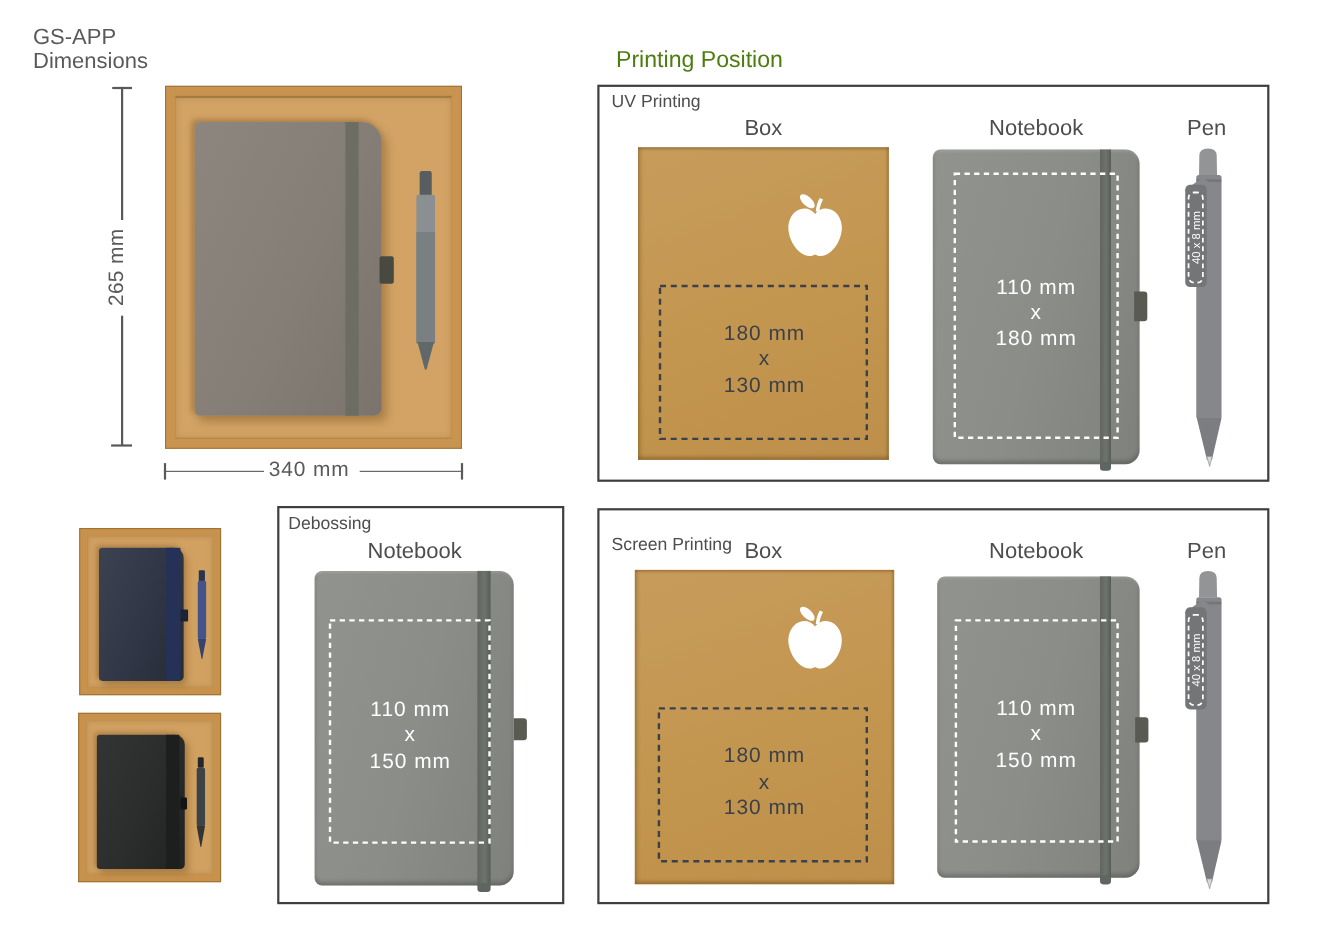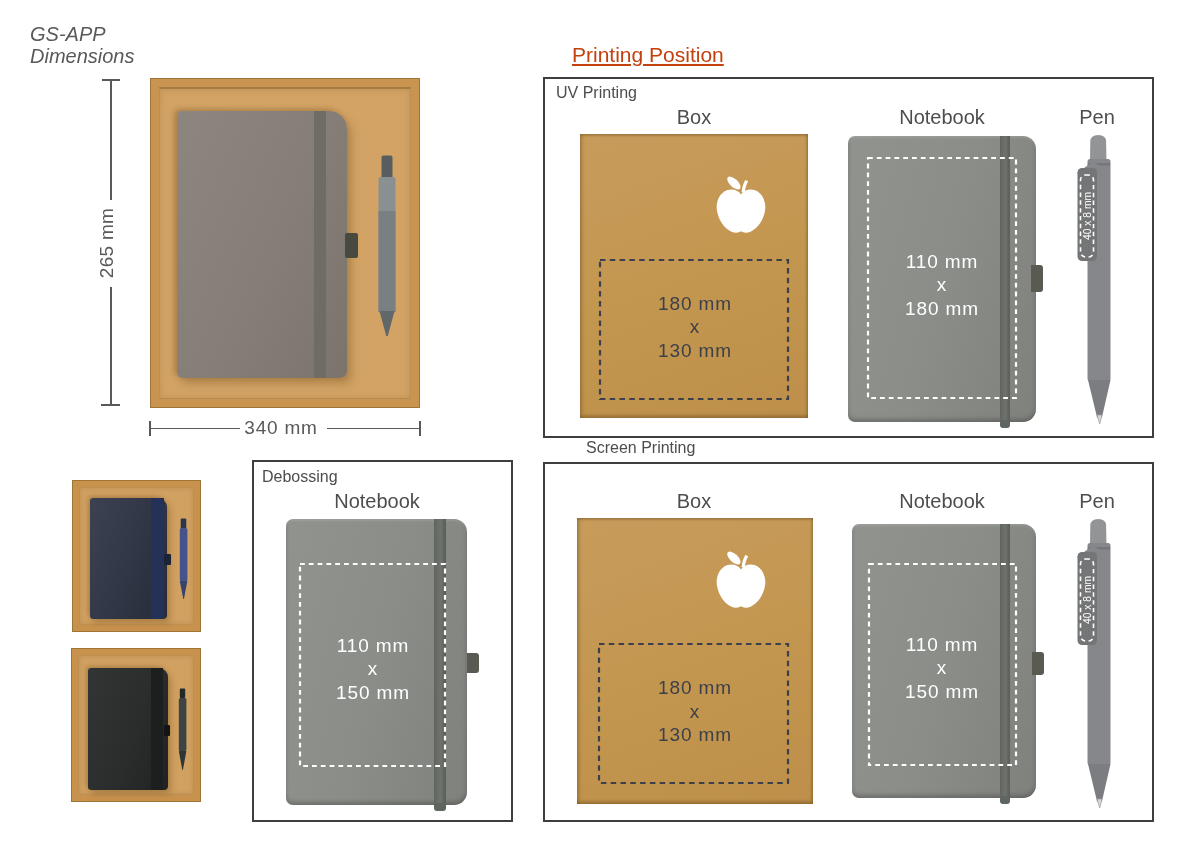--- a/index.html
+++ b/index.html
@@ -8,21 +8,21 @@
   .abs{position:absolute;}
   .lbl{position:absolute;color:#4c4d4f;font-size:16px;line-height:22px;white-space:nowrap;}
   .collbl{position:absolute;color:#4c4d4f;font-size:20px;line-height:22px;text-align:right;transform:translateX(-50%);white-space:nowrap;}
   .panel{position:absolute;border:2px solid #3e3e40;box-sizing:border-box;background:#fff;}
   .mmdark{position:absolute;color:#3c404a;font-size:19px;line-height:23.5px;letter-spacing:0.9px;text-align:center;transform:translateX(-50%);}
   .mmwhite{position:absolute;color:#ffffff;font-size:19px;line-height:23.5px;letter-spacing:0.9px;text-align:center;transform:translateX(-50%);}
 </style>
 </head>
 <body>
 
-<div class="abs" style="left:30px;top:23px;color:#58595b;font-size:20px;line-height:22px;font-style:italic;">GS-APP<br>Dimensions</div>
+<div class="abs" style="left:30px;top:23px;color:#58595b;font-size:20px;line-height:22px;">GS-APP<br>Dimensions</div>
 
 <div class="abs" id="photoMain" style="left:150px;top:78px;width:270px;height:330px;background:#c9944f;border:1px solid #9d7536;box-sizing:border-box;">
 
   <div class="abs" style="left:8px;top:8px;width:252px;height:312px;background:#d2a364;border-top:2px solid rgba(110,75,25,.45);box-shadow:inset 0 0 6px rgba(115,78,25,.22);border-left:1px solid rgba(110,75,25,.22);border-right:1px solid rgba(110,75,25,.22);border-bottom:1px solid rgba(110,75,25,.28);box-sizing:border-box;"></div>
 
   <div class="abs" style="left:26px;top:32px;width:170px;height:267px;background:linear-gradient(115deg,#8d867e 0%,#857e76 55%,#7b746d 100%);border-radius:5px 18px 7px 5px;box-shadow:-3px -2px 5px rgba(128,88,40,.42),4px 5px 8px rgba(122,84,35,.42);">
 
     <div class="abs" style="left:137px;top:0px;width:12px;height:267px;background:#6d6d64;"></div>
   </div>
 
@@ -41,21 +41,21 @@
 <div class="abs" style="left:110px;top:287px;width:1.5px;height:118px;background:#58595b;"></div>
 <div class="abs" style="left:101px;top:404px;width:19px;height:2px;background:#58595b;"></div>
 <div class="abs" style="left:106.5px;top:242.5px;color:#58595b;font-size:19px;letter-spacing:0.3px;white-space:nowrap;transform:translate(-50%,-50%) rotate(-90deg);">265 mm</div>
 
 <div class="abs" style="left:149px;top:421px;width:2px;height:15px;background:#58595b;"></div>
 <div class="abs" style="left:149px;top:427.5px;width:91px;height:1.5px;background:#58595b;"></div>
 <div class="abs" style="left:327px;top:427.5px;width:94px;height:1.5px;background:#58595b;"></div>
 <div class="abs" style="left:419px;top:421px;width:2px;height:15px;background:#58595b;"></div>
 <div class="abs" style="left:281px;top:417.6px;color:#58595b;font-size:19px;line-height:20px;letter-spacing:0.8px;transform:translateX(-50%);">340 mm</div>
 
-<div class="abs" style="left:572px;top:44px;color:#c2410c;font-size:21px;line-height:22px;text-decoration:underline;">Printing Position</div>
+<div class="abs" style="left:560px;top:44px;color:#4d7c0f;font-size:21px;line-height:22px;">Printing Position</div>
 
 <div class="panel" style="left:543px;top:77px;width:611px;height:361px;"></div>
 
 <div class="lbl" style="left:556px;top:81.6px;">UV Printing</div>
 
 <div class="collbl" style="left:694px;top:105.6px;">Box</div>
 
 <div class="collbl" style="left:942px;top:105.6px;">Notebook</div>
 
 <div class="collbl" style="left:1097px;top:105.6px;">Pen</div>
@@ -157,21 +157,21 @@
 <div class="abs" style="left:467px;top:653px;width:12px;height:20px;background:#595b53;border-radius:0 3px 3px 0;"></div>
 
 <svg class="abs" style="left:298px;top:562px;" width="149" height="206" viewBox="0 0 149 206">
   <rect x="2" y="2" width="145" height="202" fill="none" stroke="#ffffff" stroke-width="2.2" stroke-dasharray="4.8 4"></rect>
 </svg>
 
 <div class="mmwhite" style="left:373px;top:633.9px;">110 mm<br>x<br>150 mm</div>
 
 <div class="panel" style="left:543px;top:462px;width:611px;height:360px;"></div>
 
-<div class="lbl" style="left:556px;top:437px;margin-left:30px;">Screen Printing</div>
+<div class="lbl" style="left:556px;top:485px;">Screen Printing</div>
 
 <div class="collbl" style="left:694px;top:489.6px;">Box</div>
 
 <div class="collbl" style="left:942px;top:489.6px;">Notebook</div>
 
 <div class="collbl" style="left:1097px;top:489.6px;">Pen</div>
 
 <div class="abs" style="left:577px;top:518px;width:236px;height:286px;background:linear-gradient(160deg,#c79c5b 0%,#c3964f 55%,#bd8f4a 100%);box-shadow:inset 0 2px 2px rgba(90,60,20,.25), inset 0 -3px 3px rgba(90,60,20,.3), inset 3px 0 3px rgba(90,60,20,.18), inset -2px 0 2px rgba(90,60,20,.18);"></div>
 
 <svg class="abs" style="left:713px;top:547px;" width="56" height="62" viewBox="0 0 56 62">

